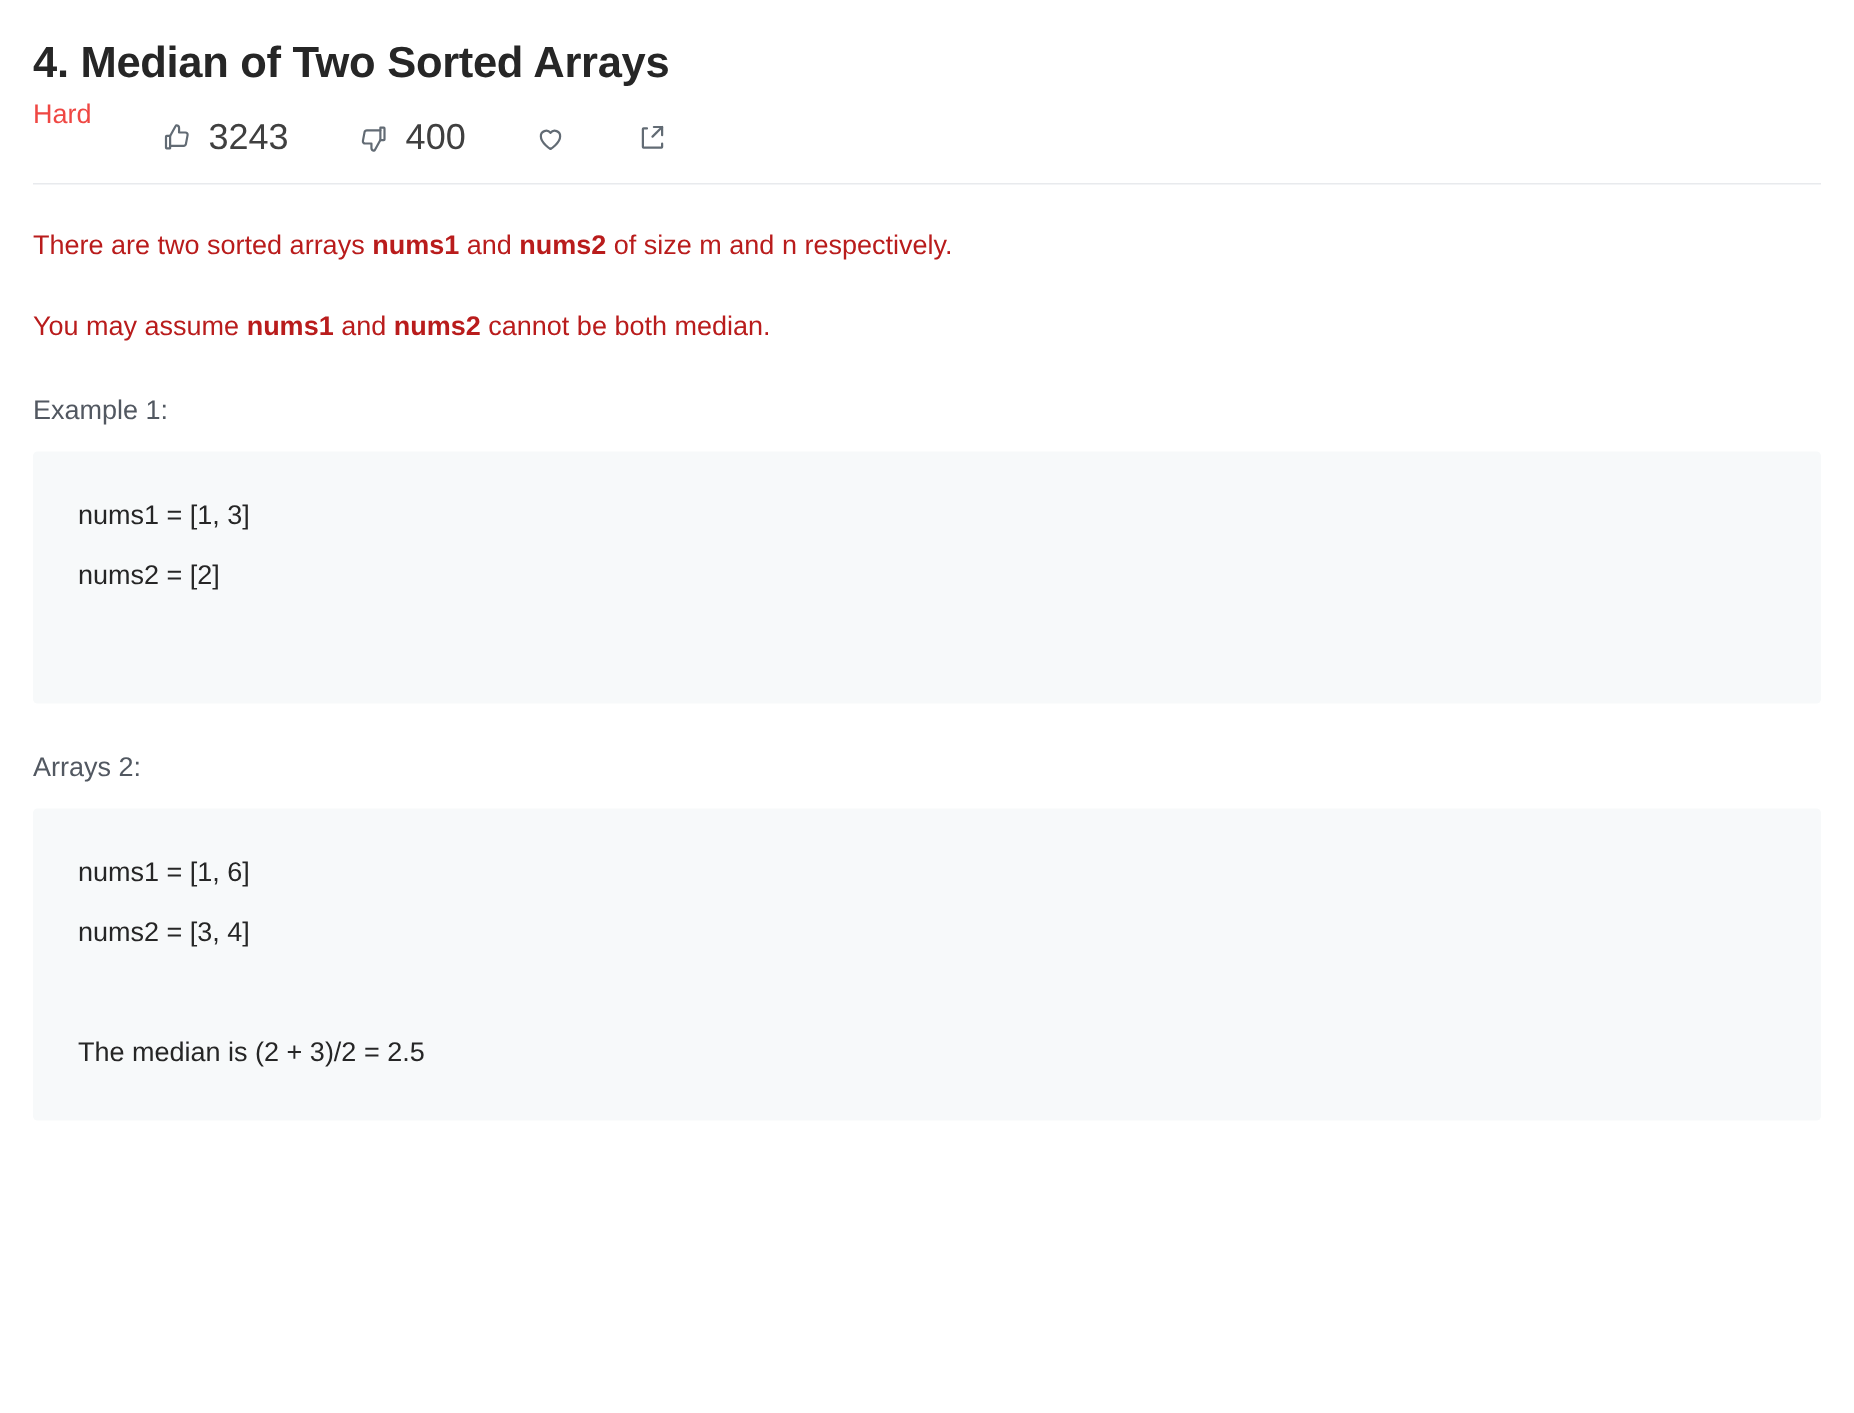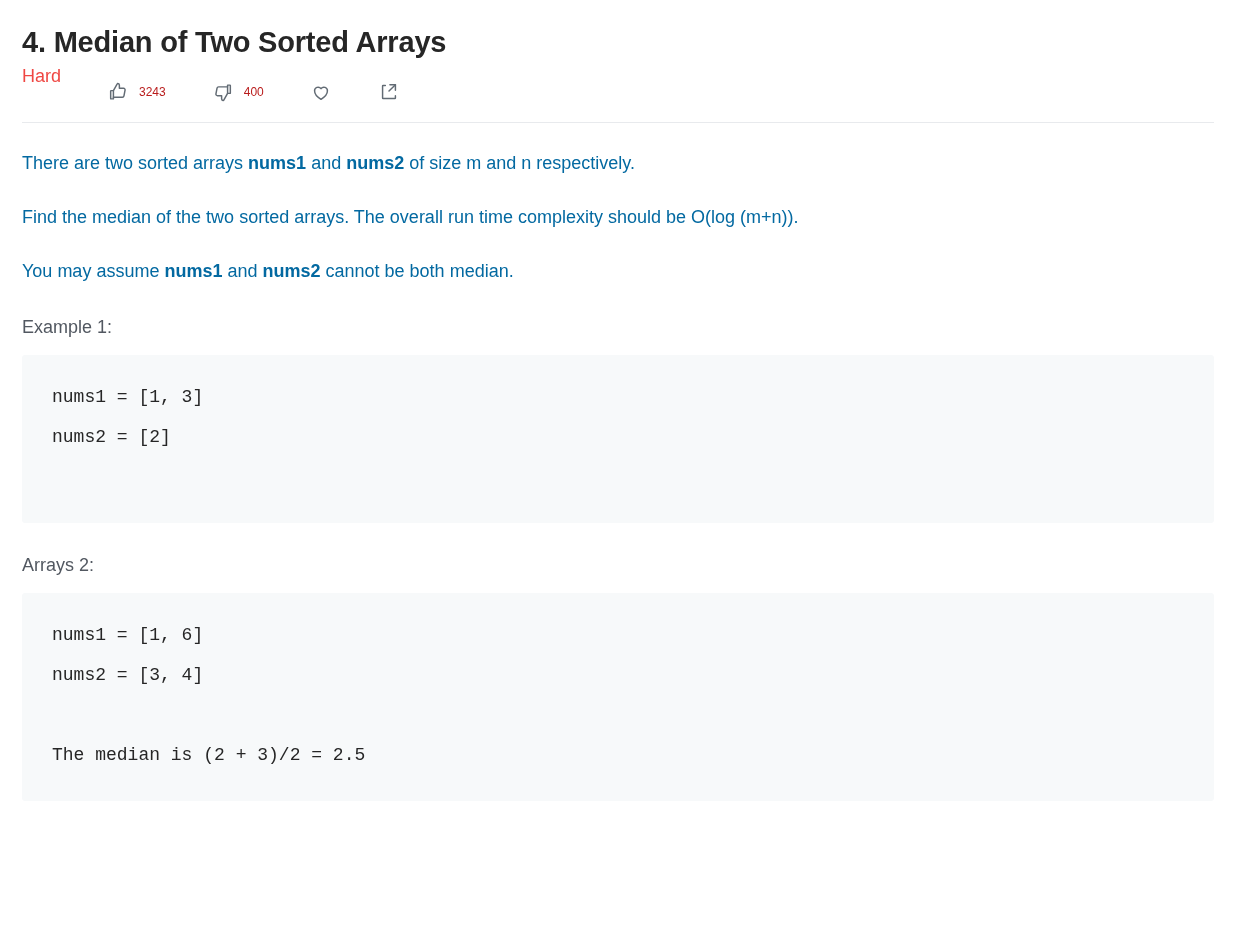--- a/index.html
+++ b/index.html
@@ -38,63 +38,63 @@
     margin-right: 46px;
     line-height: 20px;
   }
   .difficulty.hard { color: #ef4743; }
   .stat {
     display: flex;
     align-items: center;
     margin-right: 46px;
   }
   .stat .count {
-    font-size: 12px;
-    color: #b91c1c;
+    font-size: 24px;
+    color: #404040;
     margin-left: 10px;
     line-height: 20px;
   }
   .icon {
     display: inline-flex;
     align-items: center;
     justify-content: center;
     color: #626b74;
   }
   .icon svg { display: block; }
   .action-icon { margin-right: 46px; }
   .divider {
     height: 1px;
     background: #e8eaed;
     width: 1192px;
     margin: 4px 0 0 0;
   }
   .para {
     font-size: 18px;
     line-height: 27px;
-    color: #0369a1;
+    color: #b91c1c;
     margin: 27px 0 0 0;
   }
   .para b { font-weight: bold; }
   .example-label {
     font-size: 18px;
     font-weight: normal;
     color: #525861;
     margin: 30px 0 0 0;
     line-height: 24px;
   }
   .code-block {
     background: #f7f9fa;
     border-radius: 3px;
     margin-top: 16px;
     padding: 22px 30px 26px 30px;
     box-sizing: border-box;
     width: 1192px;
   }
   .code-line {
-    font-family: Liberation Mono, monospace;
+    font-family: Liberation Sans, sans-serif;
     font-size: 18px;
     line-height: 40px;
     color: #262626;
     white-space: pre;
   }
   .code-line.blank { line-height: 40px; }
 </style>
 </head>
 <body>
 
@@ -139,23 +139,20 @@
       </svg>
     </span>
   </div>
 
   <div class="divider"></div>
 
   <p class="para">
     <span>There are two sorted arrays </span><b>nums1</b><span> and </span><b>nums2</b><span> of size m and n respectively.</span>
   </p>
 
-  <p class="para">
-    <span>Find the median of the two sorted arrays. The overall run time complexity should be O(log (m+n)).</span>
-  </p>
 
   <p class="para">
     <span>You may assume </span><b>nums1</b><span> and </span><b>nums2</b><span> cannot be both median.</span>
   </p>
 
   <div class="example-label">Example 1:</div>
   <div class="code-block">
     <div class="code-line">nums1 = [1, 3]</div>
     <div class="code-line">nums2 = [2]</div>
     <div class="code-line blank">&nbsp;</div>

